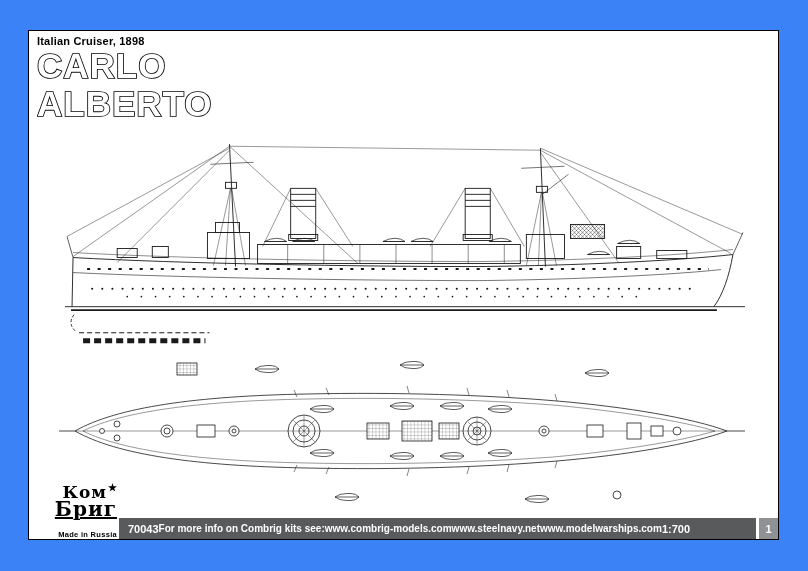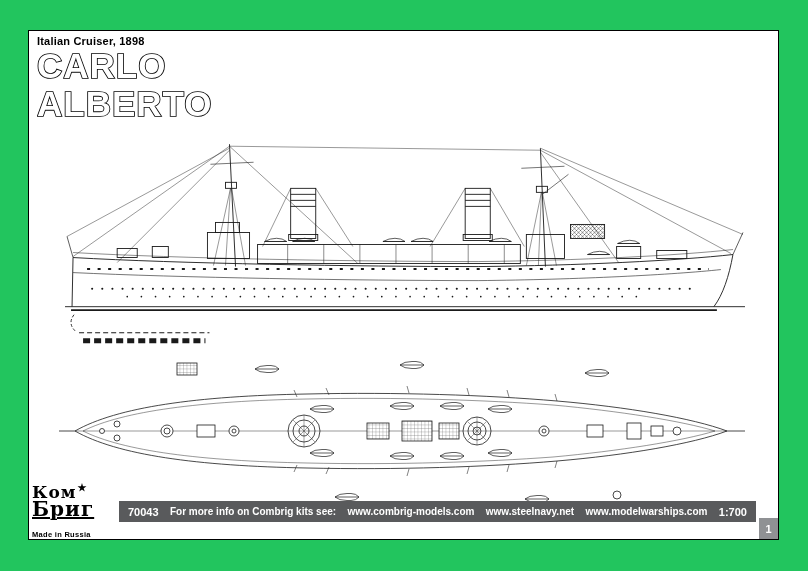--- a/index.html
+++ b/index.html
@@ -1,32 +1,32 @@
 <!DOCTYPE html>
 <html><head>
 <meta charset="utf-8">
 <style>
   html,body{margin:0;padding:0;background:#fff;}
-  .sheet{position:relative;width:808px;height:571px;background:#22c55e;overflow:hidden;
+  .sheet{position:relative;width:808px;height:571px;background:#3b82f6;overflow:hidden;
          font-family:"Liberation Sans",sans-serif;color:#000;}
   .frame{position:absolute;left:28px;top:30px;width:749px;height:508px;border:1.5px solid #000;background:#fff;}
   .header{position:absolute;left:8px;top:4px;}
   .subtitle{font-size:11px;font-weight:bold;letter-spacing:0.2px;margin-bottom:1px;}
   .title-svg{display:block;width:250px;height:78px;}
   .outline-text{font-family:"Liberation Sans",sans-serif;font-weight:bold;font-size:35px;
                 fill:#ffffff;stroke:#000000;stroke-width:1.7px;paint-order:stroke fill;letter-spacing:1px;}
   .side-view{position:absolute;left:28px;top:104px;width:692px;height:218px;}
   .plan-view{position:absolute;left:26px;top:320px;width:694px;height:160px;}
-  .footer-bar{position:absolute;left:90px;right:22px;bottom:17px;height:21px;background:#595a5c;
-              display:flex;align-items:center;justify-content:space-between;padding:0 9px;
+  .footer-bar{position:absolute;left:90px;right:22px;bottom:0;height:21px;background:#595a5c;
+              display:flex;align-items:center;padding:0 9px;
               color:#fff;font-weight:bold;font-size:10px;white-space:nowrap;}
   .footer-bar .kit{font-size:11px;}
   .page-tab{position:absolute;right:0;bottom:0;width:19px;height:21px;background:#8f9194;
             color:#fff;font-weight:bold;font-size:11px;display:flex;align-items:center;justify-content:center;}
-  .logo{position:absolute;left:3px;bottom:1px;width:85px;background:#fff;line-height:1;}
+  .logo{position:absolute;left:3px;bottom:1px;width:85px;background:#fff;line-height:1;text-align:right;}
   .logo-line1{font-family:"DejaVu Serif",serif;font-weight:bold;font-size:17px;letter-spacing:1px;}
   .logo-line2{font-family:"DejaVu Serif",serif;font-weight:bold;font-size:20px;letter-spacing:1px;margin-top:-2px;text-decoration:underline;}
   .logo-star{font-size:10px;position:relative;top:-7px;left:1px;}
   .logo-made{font-size:7.5px;font-weight:bold;margin-top:12px;letter-spacing:0.3px;}
   svg{shape-rendering:geometricPrecision;}
 </style>
 </head>
 <body>
 
 <div class="sheet">

